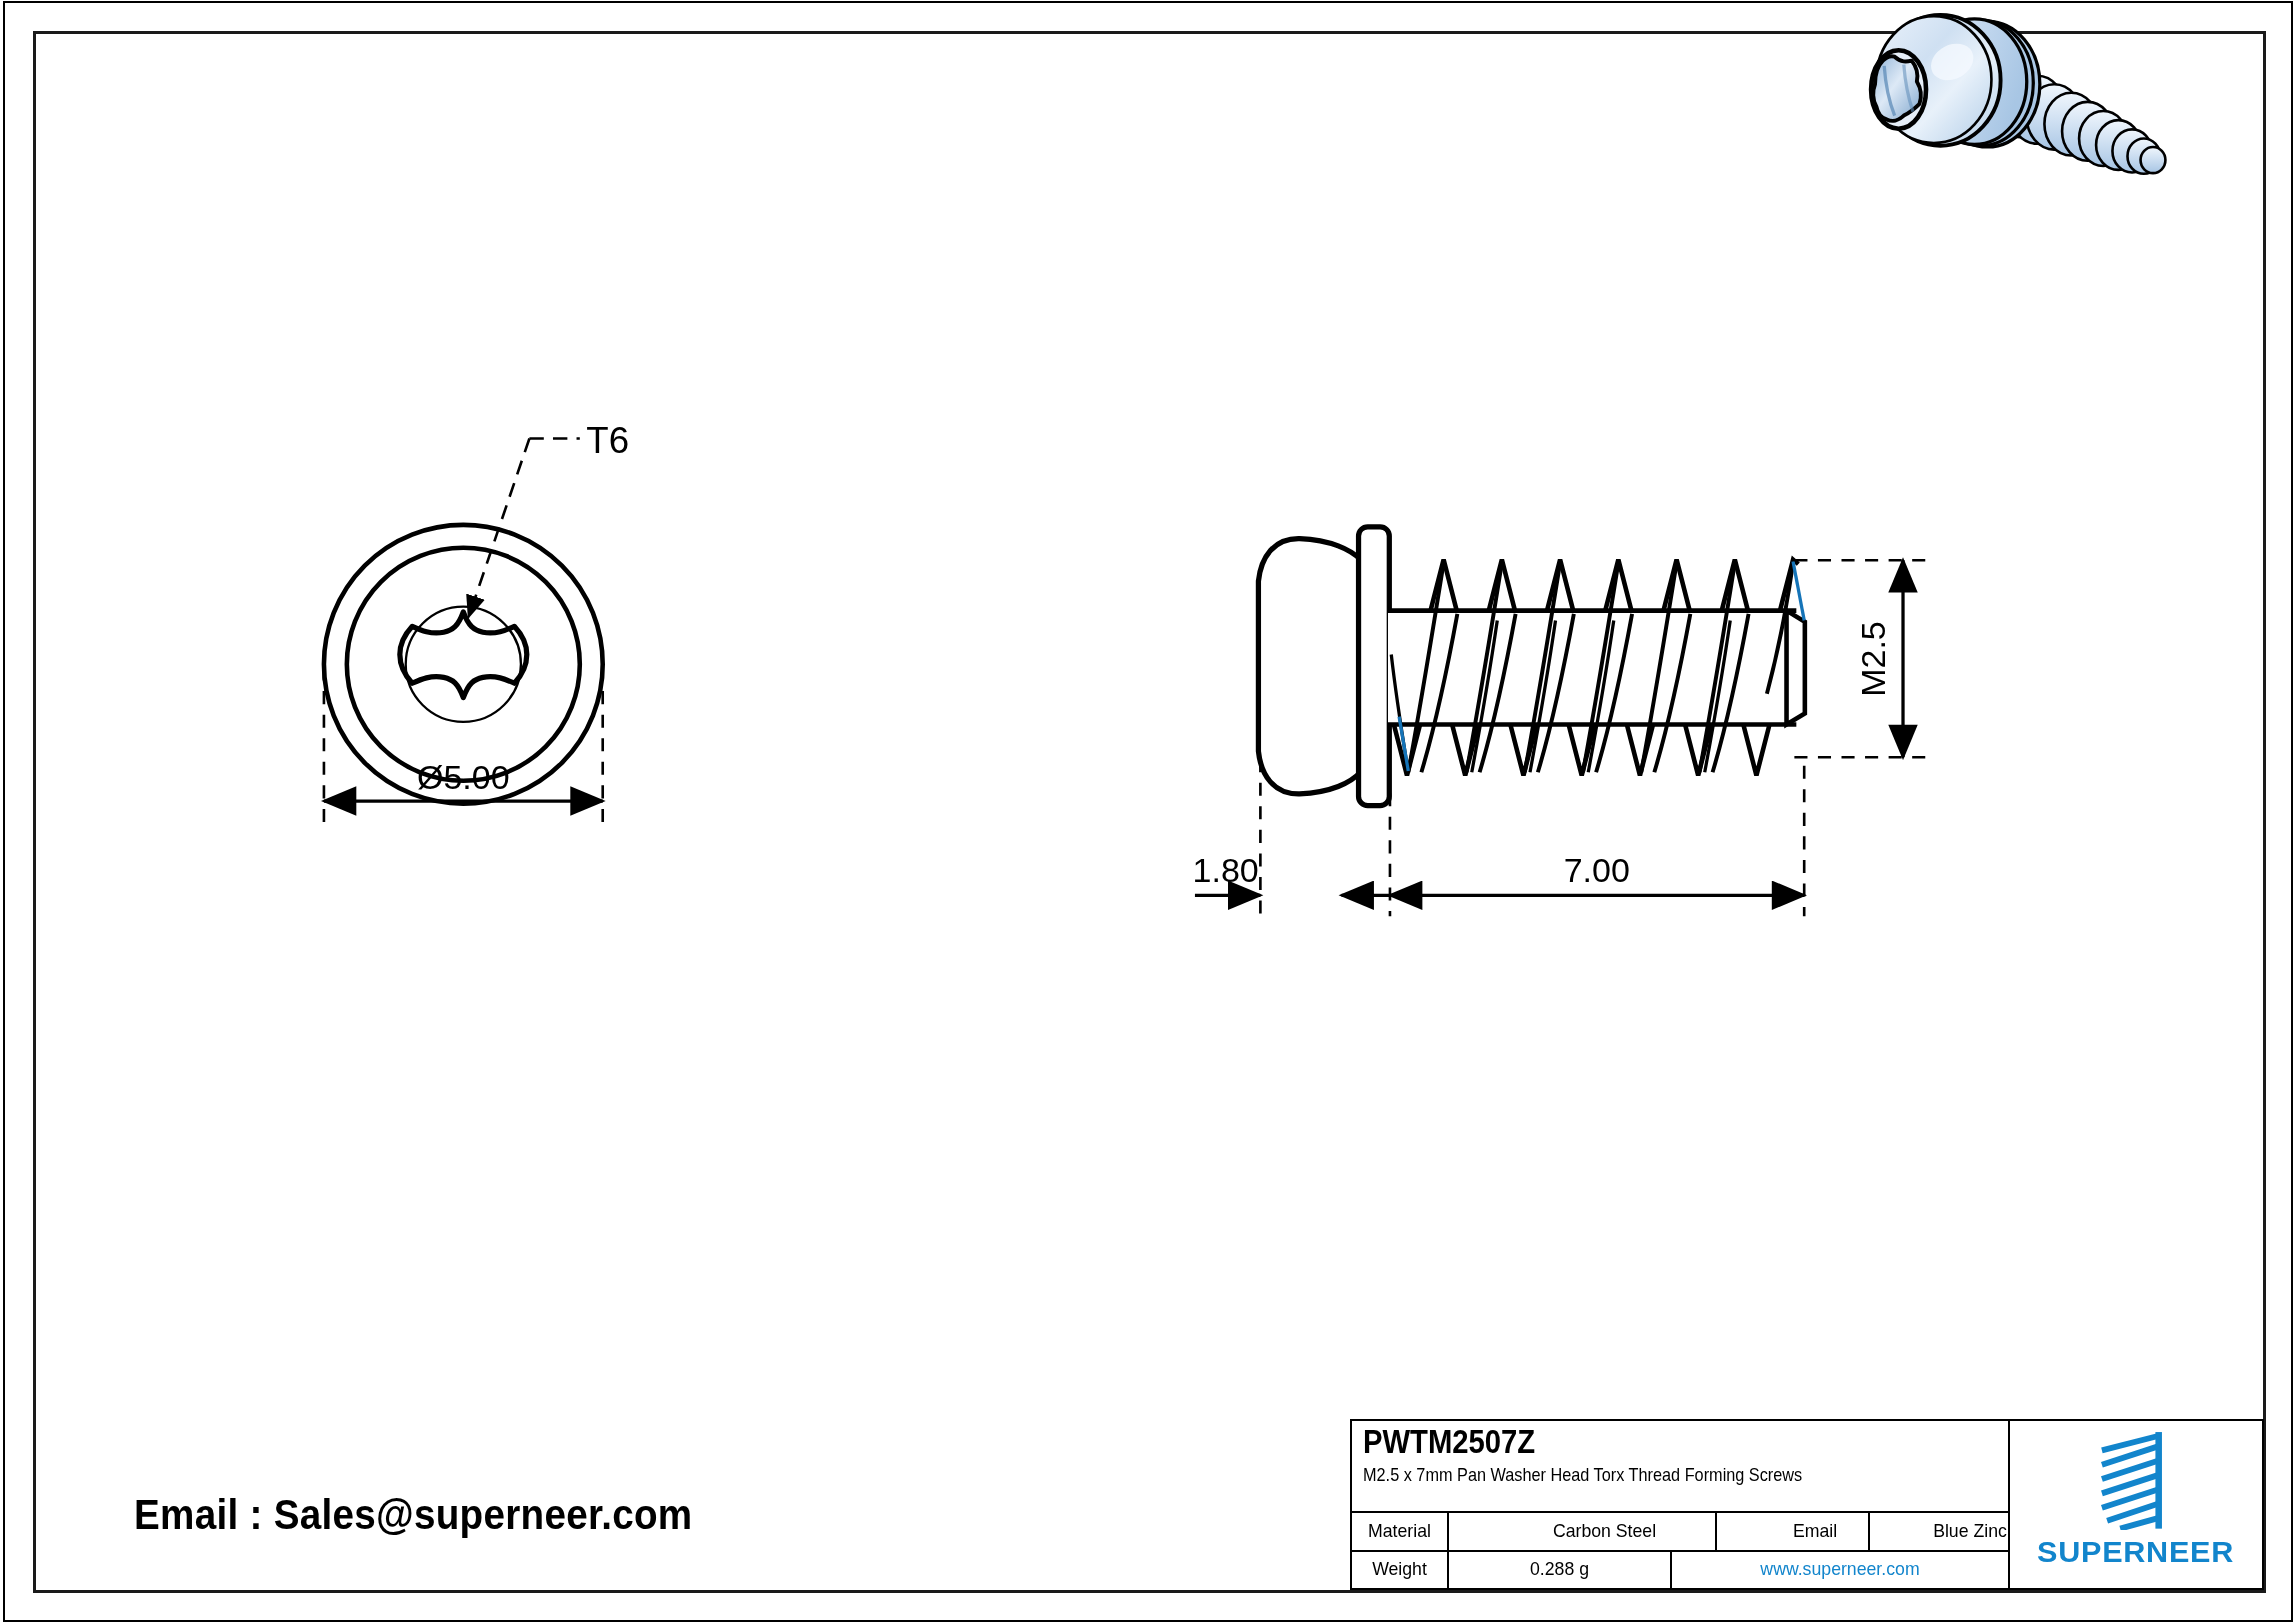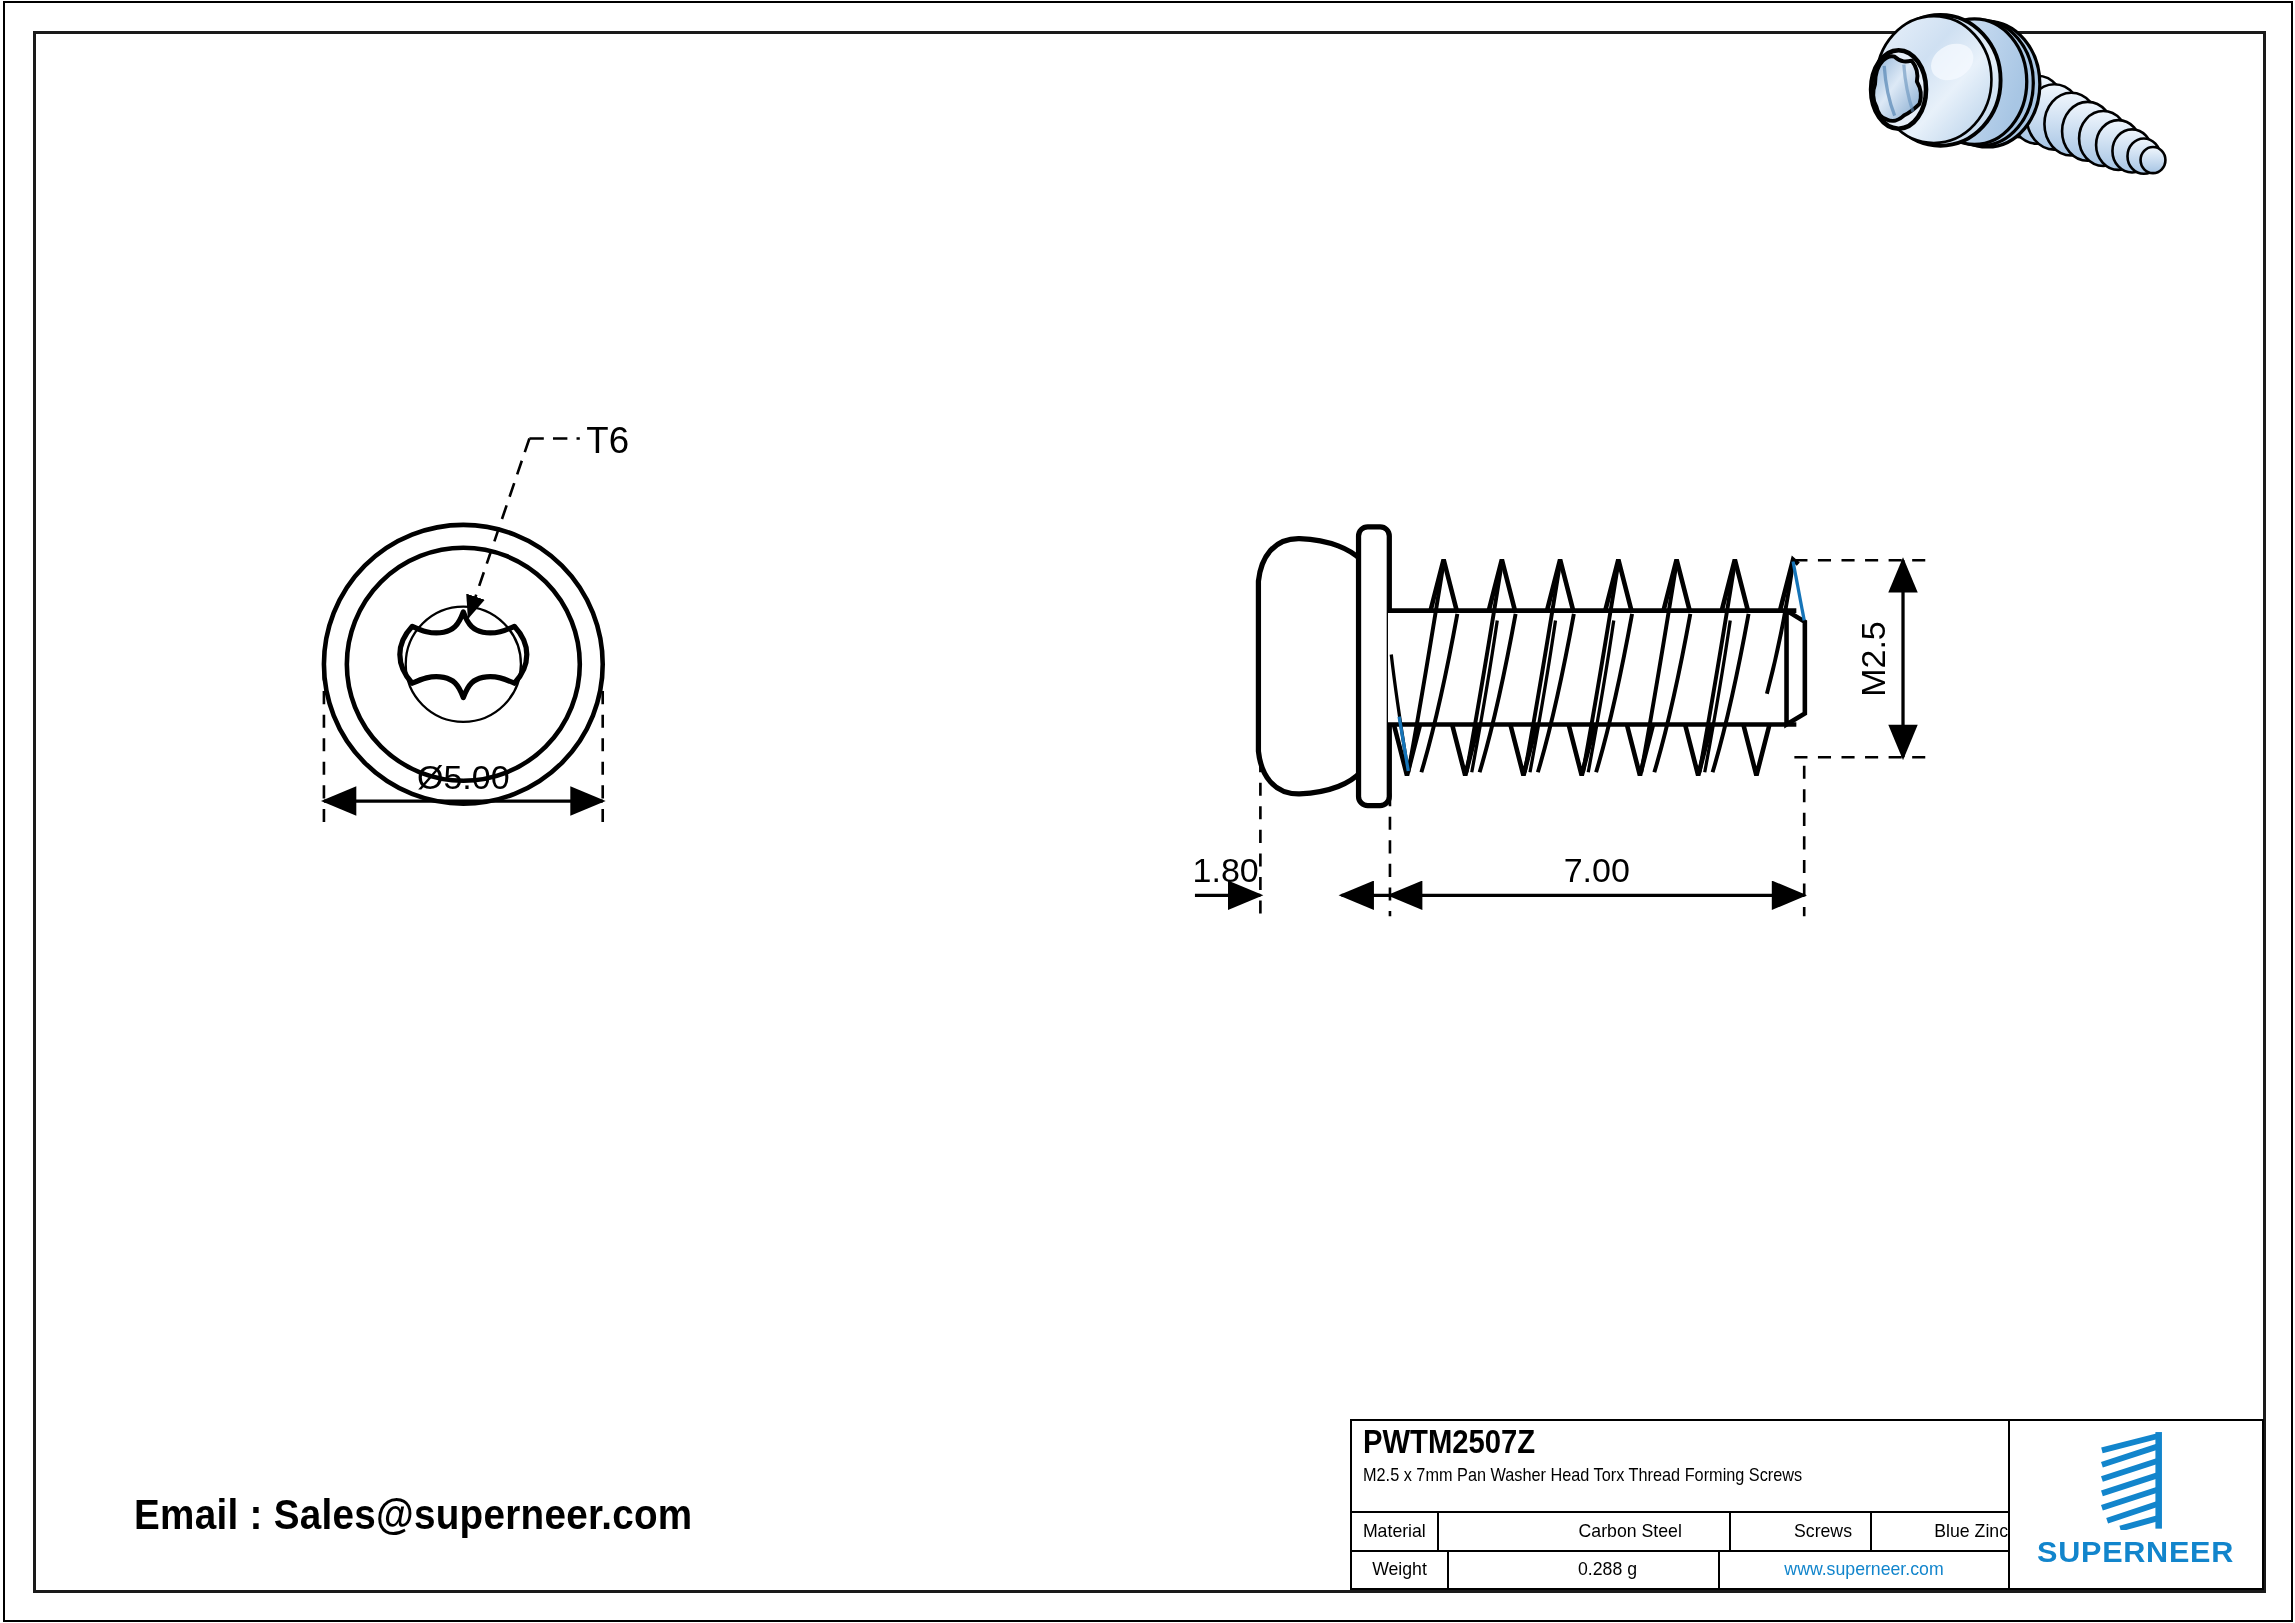--- a/index.html
+++ b/index.html
@@ -35,21 +35,21 @@
   #part-desc{font-size:17.7px;color:#000;margin-top:7.2px;white-space:nowrap;
       font-family:"Liberation Sans Narrow","Liberation Sans",sans-serif;
       transform:scaleX(.92);transform-origin:left top;}
   .tb-row{display:flex;flex:1;}
   .tb-row.top{border-bottom:2px solid #000;gap:45px;}
   .tb-cell{box-sizing:border-box;display:flex;align-items:center;justify-content:center;
       font-size:17.7px;color:#000;white-space:nowrap;
       font-family:"Liberation Sans Narrow","Liberation Sans",sans-serif;}
   .tb-cell.bd{border-right:2px solid #000;}
   .c-lbl{width:97px;}
-  .c-val{width:223px;margin-left:48px;}
+  .c-val{width:223px;}
   .c-lbl2{width:108px;}
   .c-val2{flex:1;padding-left:17px;}
   .c-web{flex:1;color:#1285CC;}
   #tb-right{flex:1;position:relative;display:flex;flex-direction:column;
       align-items:center;justify-content:flex-start;border-radius:30px;}
   #logo-mark{margin-top:10.5px;width:77px;height:98px;}
   #logo-word{margin-top:5.2px;font-size:30px;font-weight:700;color:#1285CC;
       letter-spacing:0.7px;font-family:"Liberation Sans Narrow","Liberation Sans",sans-serif;
       transform:scaleX(1.02);}
 
@@ -287,21 +287,21 @@
     <div id="tb-left">
 
       <div id="tb-head">
         <div id="part-number">PWTM2507Z</div>
         <div id="part-desc">M2.5 x 7mm Pan Washer Head Torx Thread Forming Screws</div>
       </div>
 
       <div class="tb-row top">
         <div class="tb-cell bd c-lbl">Material</div>
         <div class="tb-cell bd c-val">Carbon Steel</div>
-        <div class="tb-cell bd c-lbl2">Screws</div>
+        <div class="tb-cell bd c-lbl2">Email</div>
         <div class="tb-cell c-val2">Blue Zinc</div>
       </div>
 
       <div class="tb-row">
         <div class="tb-cell bd c-lbl">Weight</div>
         <div class="tb-cell bd c-val">0.288 g</div>
         <div class="tb-cell c-web">www.superneer.com</div>
       </div>
     </div>
 

